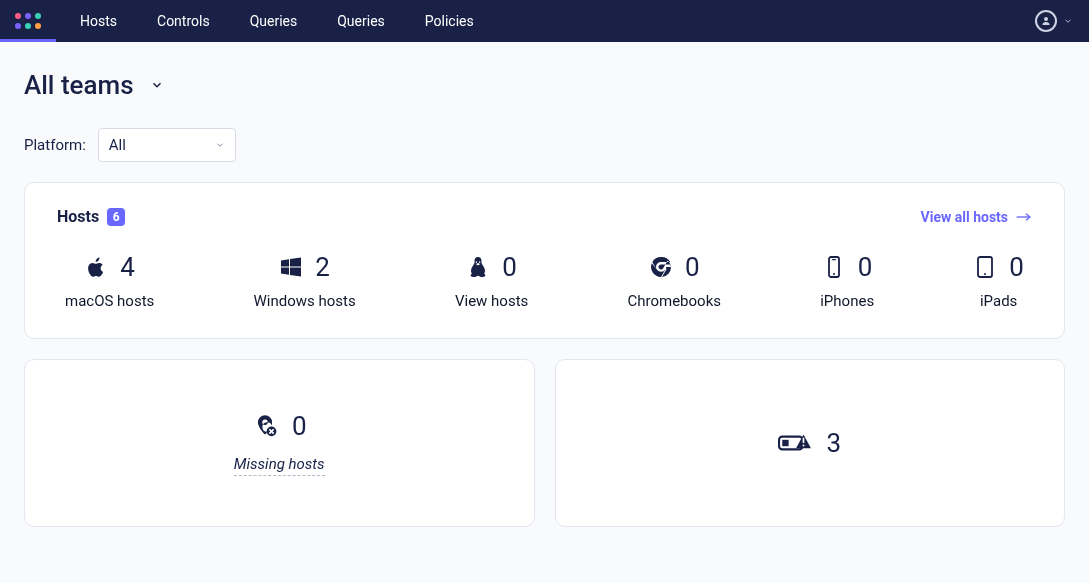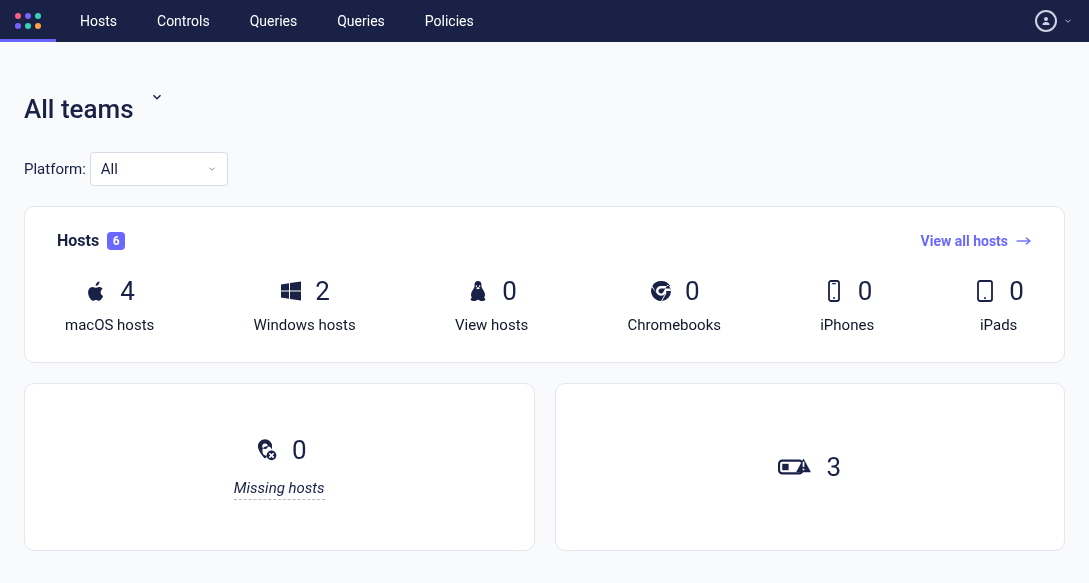--- a/index.html
+++ b/index.html
@@ -75,28 +75,27 @@
     .page-title-row {
       display: flex;
       align-items: center;
       gap: 16px;
       cursor: pointer;
     }
     .page-title {
       font-size: 26px;
       font-weight: 500;
       color: #192147;
-      margin-top: 24px;
     }
     .title-chev { width: 14px; height: 14px; stroke: #192147; fill: none; stroke-width: 2.5; }
 
     .filter-row {
       display: flex;
       align-items: center;
-      gap: 4px;
+      gap: 12px;
       margin-top: 28px;
     }
     .filter-label { font-size: 15px; color: #192147; }
     .select {
       display: flex;
       align-items: center;
       justify-content: space-between;
       width: 138px;
       height: 34px;
       border: 1px solid #d9dce6;

